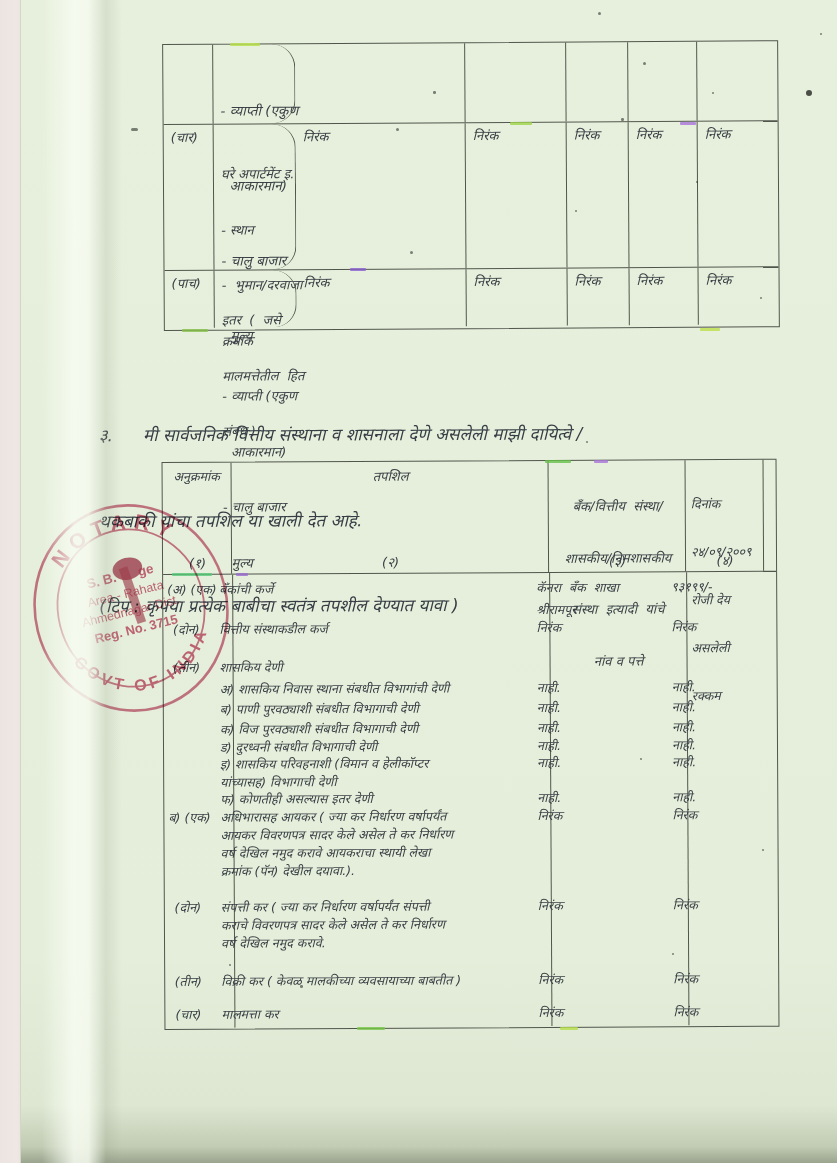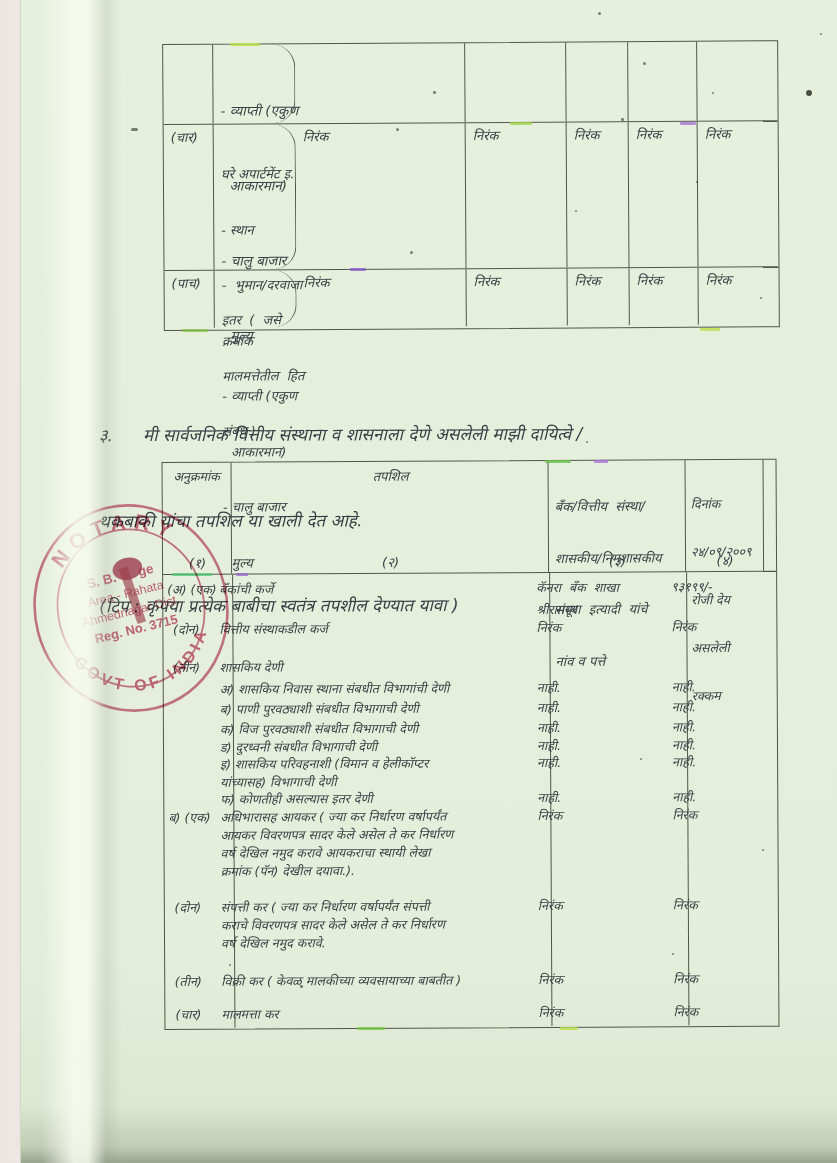--- a/index.html
+++ b/index.html
@@ -45,21 +45,21 @@
   
   #t2{
     position:absolute;left:163px;top:462px;width:615px;height:568px;z-index:10;
     border:1.5px solid #51564d;box-sizing:border-box;
     transform:rotate(-0.3deg);transform-origin:left center;
     font-style:italic;font-size:13px;
   }
   .t2head{height:112px;border-bottom:1.5px solid #51564d;display:flex;position:relative;box-sizing:border-box;}
   .hc{box-sizing:border-box;border-right:1.4px solid #51564d;padding:5px 4px 0 6px;white-space:pre;}
   .hc:last-child{border-right:none;}
-  .c1{width:69px;} .c2{width:317px;} .c3{width:137px;} .c4{width:78px;}
+  .c1{width:69px;} .c2{width:317px;} .c3{width:137px;text-align:center;} .c4{width:78px;}
   .hc.c1{font-size:12.5px;text-align:center;padding-left:4px;}
   .hc.c2{text-align:center;}
   .hc.c3 .l{line-height:21.5px;}
   .hc.c4{font-size:12.5px;padding-left:5px;}
   .hc.c4 .l{line-height:18px;}
   .numsrow{position:absolute;left:0;right:0;bottom:2px;display:flex;}
   .numsrow div{text-align:center;font-size:13px;}
   .t2body{position:relative;height:453px;}
   .vline{position:absolute;top:0;bottom:0;width:1.4px;background:#51564d;}
   .brow{position:absolute;left:0;right:0;display:flex;line-height:19px;white-space:pre;font-size:12.5px;}

